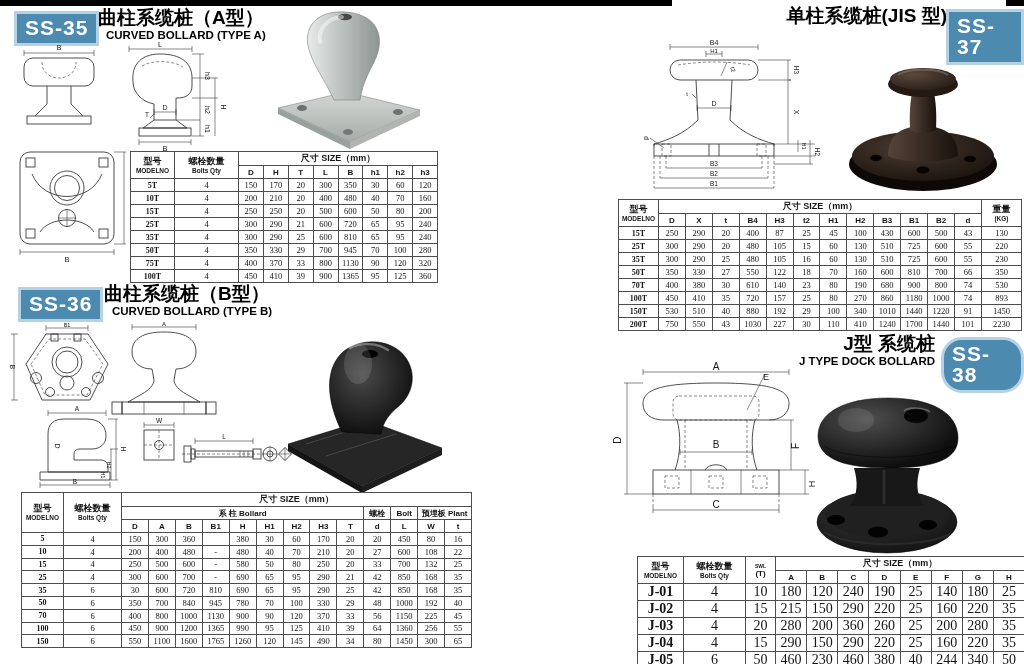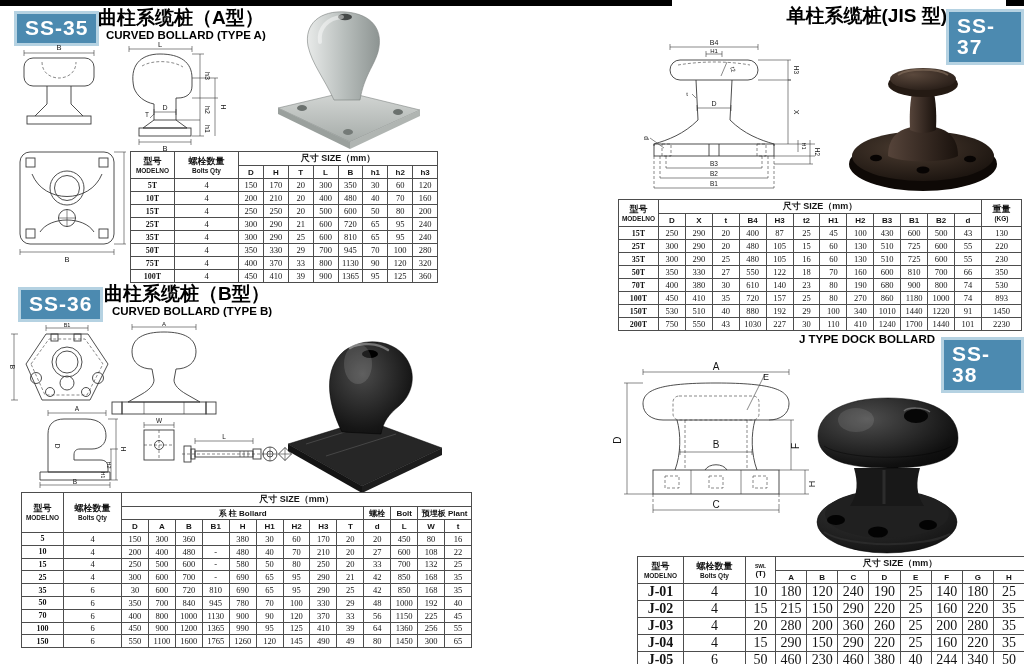--- a/index.html
+++ b/index.html
@@ -760,33 +760,34 @@
           <td>150</td>
           <td>6</td>
           <td>550</td>
           <td>1100</td>
           <td>1600</td>
           <td>1765</td>
           <td>1260</td>
           <td>120</td>
           <td>145</td>
           <td>490</td>
-          <td>49</td>
+          <td>34</td>
           <td>80</td>
           <td>1450</td>
           <td>300</td>
           <td>65</td>
         </tr>
       </tbody>
   </table>
 
   <div class="titleblock tr-align" style="left:700px;top:333px;width:235px;">
+    <div class="tcn">J型 系缆桩</div>
     <div class="ten">J TYPE DOCK BOLLARD</div>
   </div>
-  <div class="badge" style="left:941px;top:337px;">SS-38</div>
+  <div class="badge" style="left:941px;top:337px;border-radius:21px;">SS-38</div>
 
   <svg class="drw" style="left:613px;top:360px;" width="208" height="196" viewBox="0 0 208 196">
     <g>
       <path class="ol" d="M30,44 C30,30 46,23 103,23 C160,23 176,30 176,44 C176,54 167,60 156,60 L50,60 C39,60 30,54 30,44 Z"></path>
       <rect class="dsh" x="60" y="36" width="86" height="24" rx="6"></rect>
       <path class="ol" d="M64,60 C68,74 68,94 62,110 M142,60 C138,74 138,94 144,110"></path>
       <path class="dsh" d="M72,60 V110 M134,60 V110"></path>
       <rect class="ol" x="40" y="110" width="126" height="24"></rect>
       <path class="ol" d="M92,110 C96,103 110,103 114,110"></path>
       <rect class="dsh" x="52" y="116" width="14" height="12"></rect>

